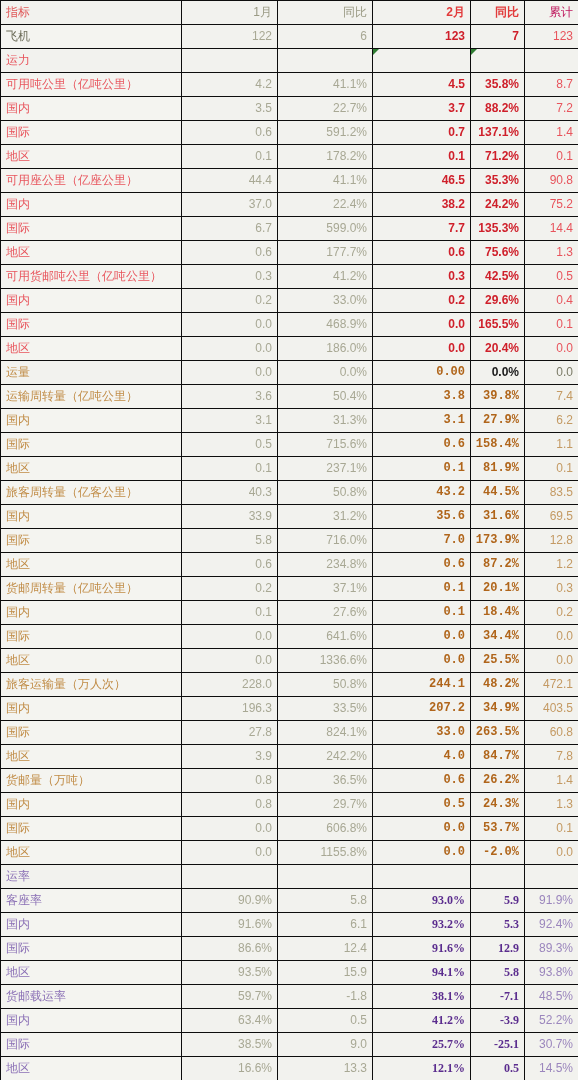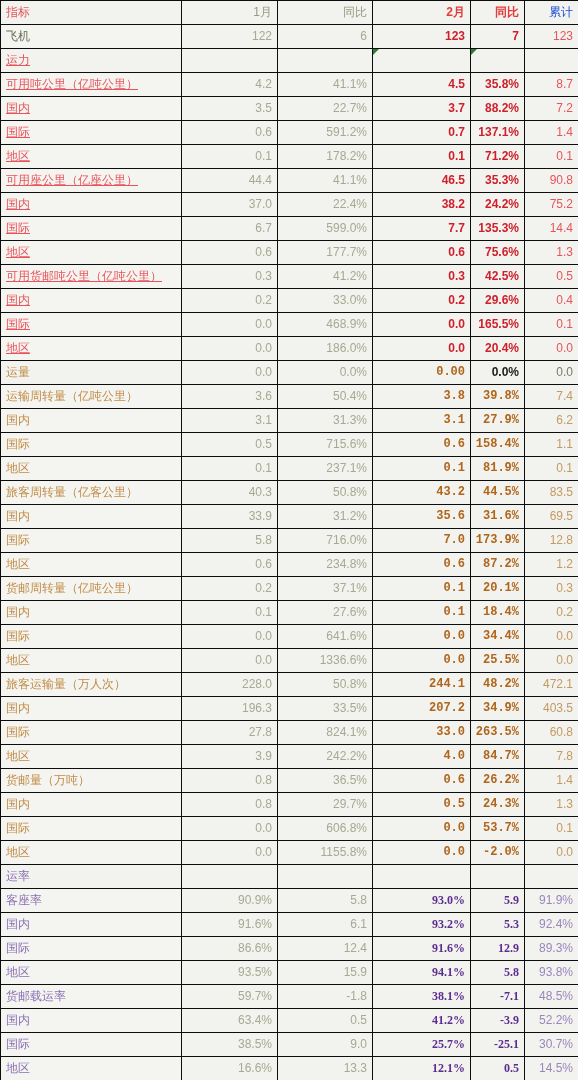--- a/index.html
+++ b/index.html
@@ -45,27 +45,27 @@
     padding-left:5px;
     background:#f4f4f0;
   }
   td.num{text-align:right;padding-right:5px;}
 
   
   tr.hdr td{background:#f2f2ee;font-weight:normal;}
   .hdr .h-label{color:#e05a5a;}
   .hdr .h-gray{color:#9a9a84;}
   .hdr .h-red{color:#e23b3b;font-weight:bold;}
-  .hdr .h-lred{color:#1d4ed8;}
+  .hdr .h-lred{color:#be185d;}
 
   
   .g{color:#a8a894;}          
   .red-b{color:#cf1f2a;font-weight:bold;}
   .red-l{color:#e8545c;}
-  .red-lbl{color:#e8545c;text-decoration:underline;}
+  .red-lbl{color:#e8545c;}
   .brn-b{color:#b0651a;font-weight:bold;font-family:Liberation Mono, monospace;}
   .brn-l{color:#c49a63;}
   .brn-lbl{color:#c08b45;}
   .pur-b{color:#5b2d8e;font-weight:bold;font-family:Liberation Serif, serif;}
   .pur-l{color:#9b86bd;padding-left:9px;}
   .pur-lbl{color:#8a6fb5;}
   .blk-b{color:#1a1a1a;font-weight:bold;}
   .dk{color:#7a7a66;}
   .dk-lbl{color:#6f6f5c;}
 

